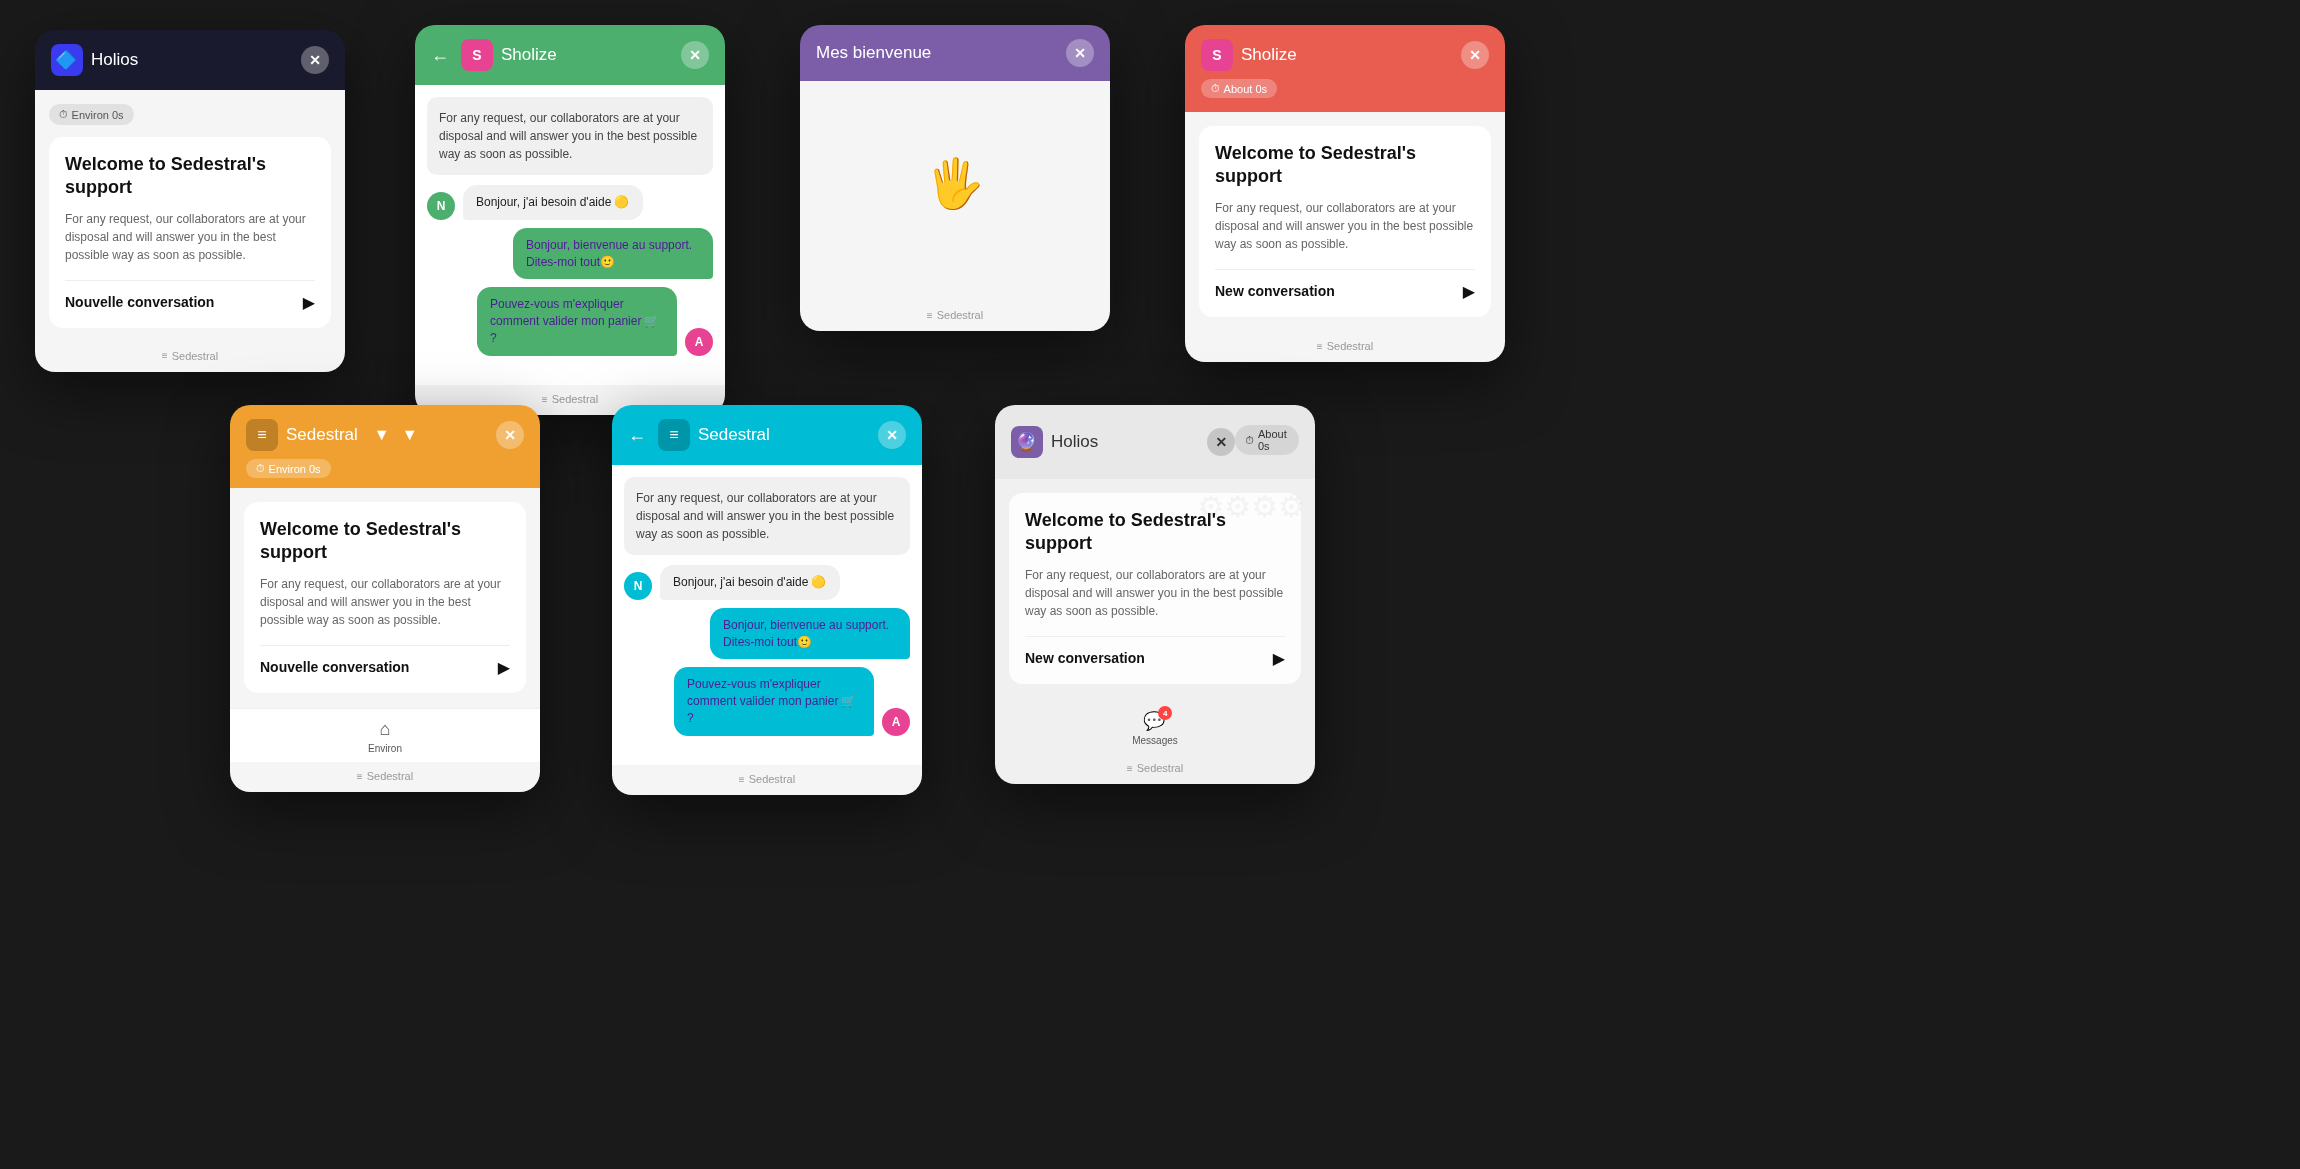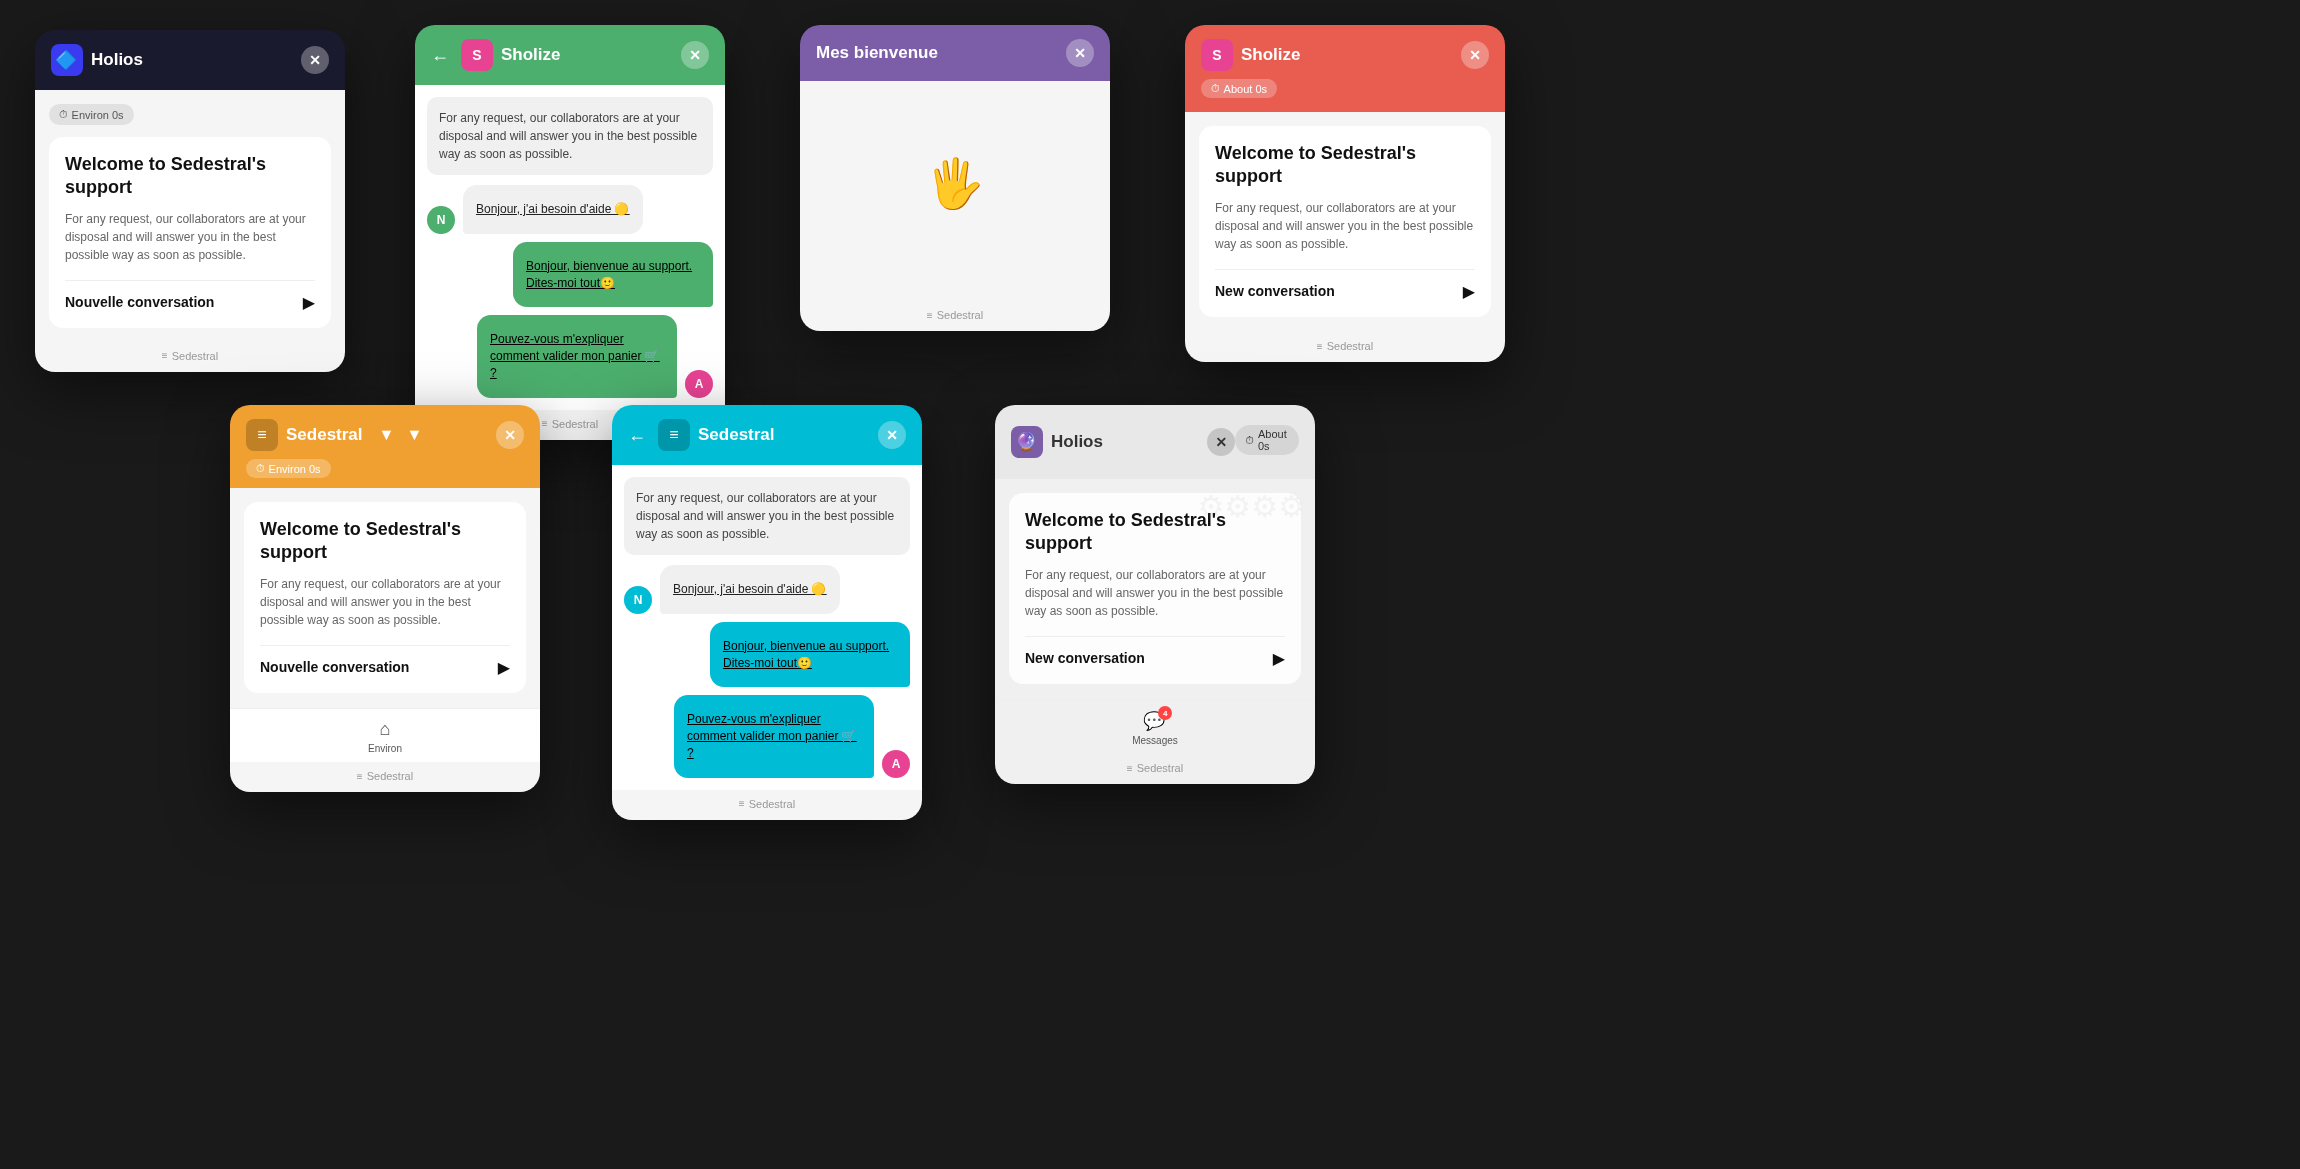--- a/index.html
+++ b/index.html
@@ -38,21 +38,21 @@
       width: 32px;
       height: 32px;
       border-radius: 8px;
       display: flex;
       align-items: center;
       justify-content: center;
       font-size: 16px;
     }
 
     .brand-name {
-      font-weight: 700;
+      font-weight: 400;
       font-size: 17px;
       color: white;
     }
 
     .close-btn {
       width: 28px;
       height: 28px;
       border-radius: 50%;
       background: rgba(255,255,255,0.3);
       display: flex;
@@ -179,35 +179,34 @@
       align-items: center;
       justify-content: center;
       font-size: 12px;
       font-weight: 700;
       color: white;
       flex-shrink: 0;
     }
 
     .bubble {
       border-radius: 14px;
-      padding: 16px 13px;
+      padding: 9px 13px;
       font-size: 12px;
       line-height: 1.4;
       max-width: 200px;
-      text-decoration: underline;
     }
 
     .bubble-received {
       background: #f0f0f0;
       color: #222;
       border-bottom-left-radius: 4px;
     }
 
     .bubble-sent {
-      color: #000000;
+      color: #4c1d95;
       border-bottom-right-radius: 4px;
     }
 
     
     .messages-body {
       background: #f5f5f5;
       min-height: 220px;
       display: flex;
       flex-direction: column;
       align-items: center;

